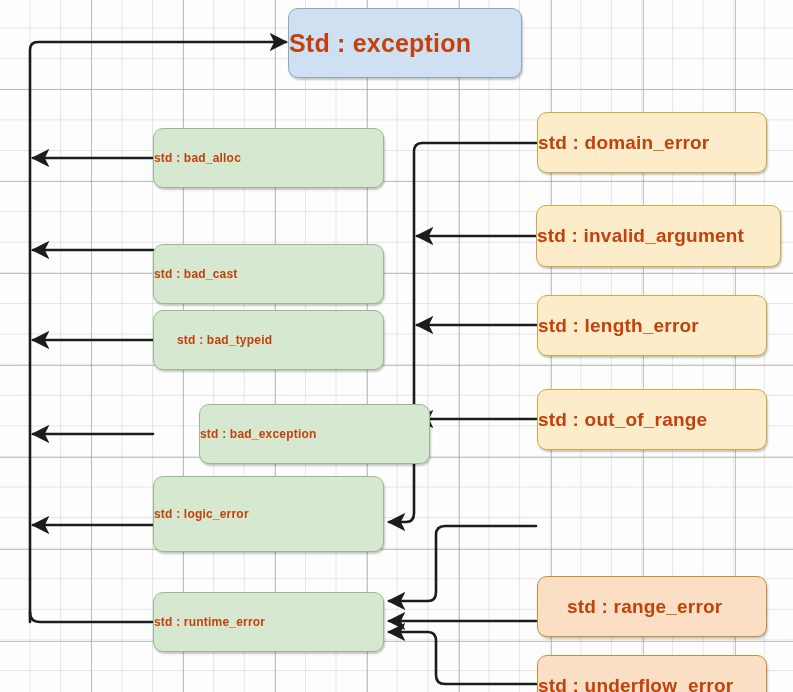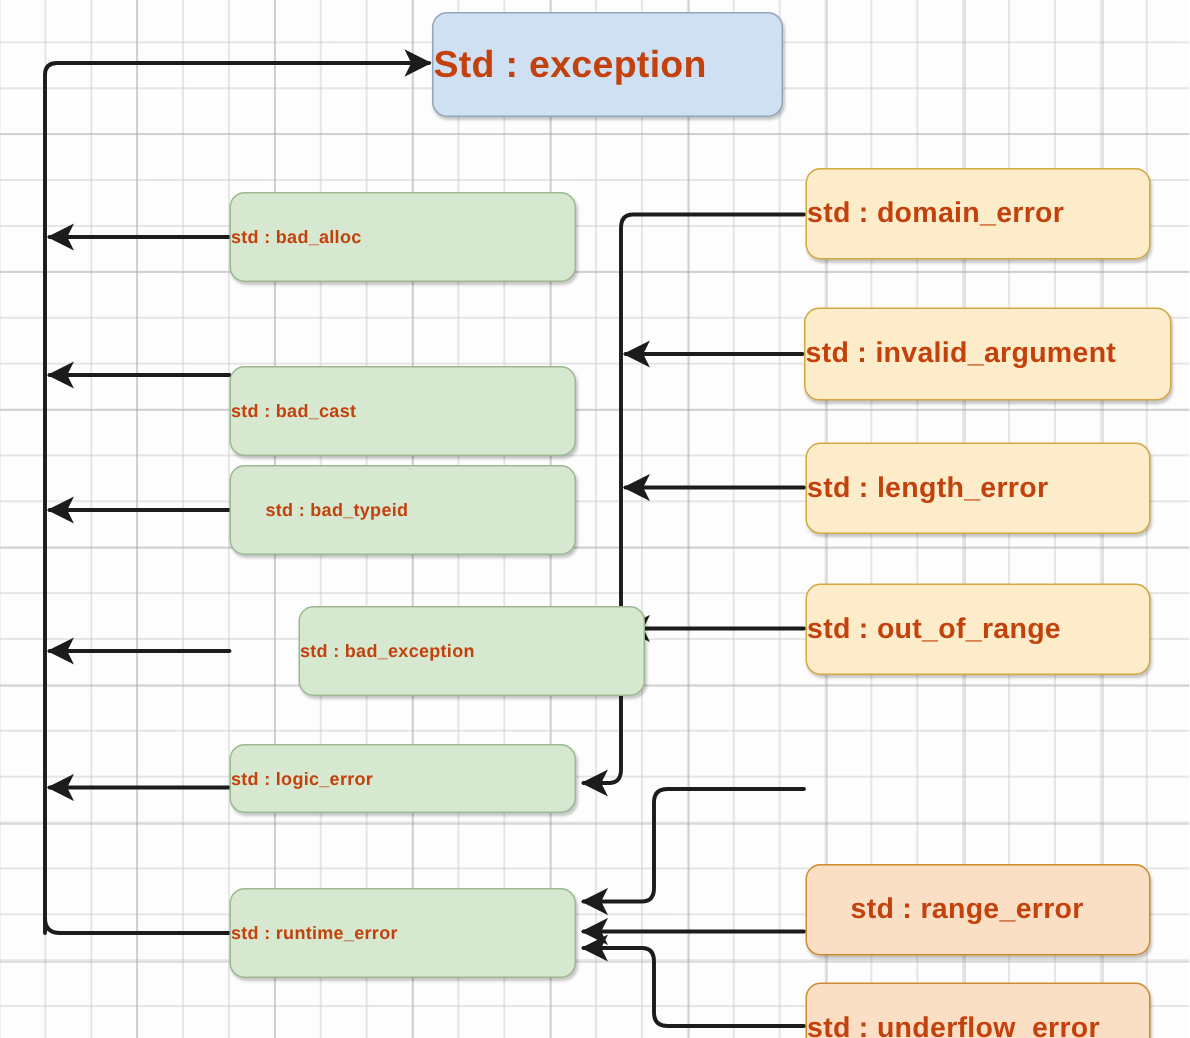--- a/index.html
+++ b/index.html
@@ -123,21 +123,21 @@
   </div>
 
   <div class="node node-green" style="left:153px; top:310px; width:231px; height:60px;padding-left:23px;">
     <span>std : bad_typeid</span>
   </div>
 
   <div class="node node-green" style="left:153px; top:404px; width:231px; height:60px;margin-left:46px;">
     <span>std : bad_exception</span>
   </div>
 
-  <div class="node node-green" style="left:153px; top:496px; width:231px; height:46px;">
+  <div class="node node-green" style="left:153px; top:476px; width:231px; height:76px;">
     <span>std : logic_error</span>
   </div>
 
   <div class="node node-green" style="left:153px; top:592px; width:231px; height:60px;">
     <span>std : runtime_error</span>
   </div>
 
   <div class="node node-yellow" style="left:537px; top:112px; width:230px; height:61px;">
     <span>std : domain_error</span>
   </div>

